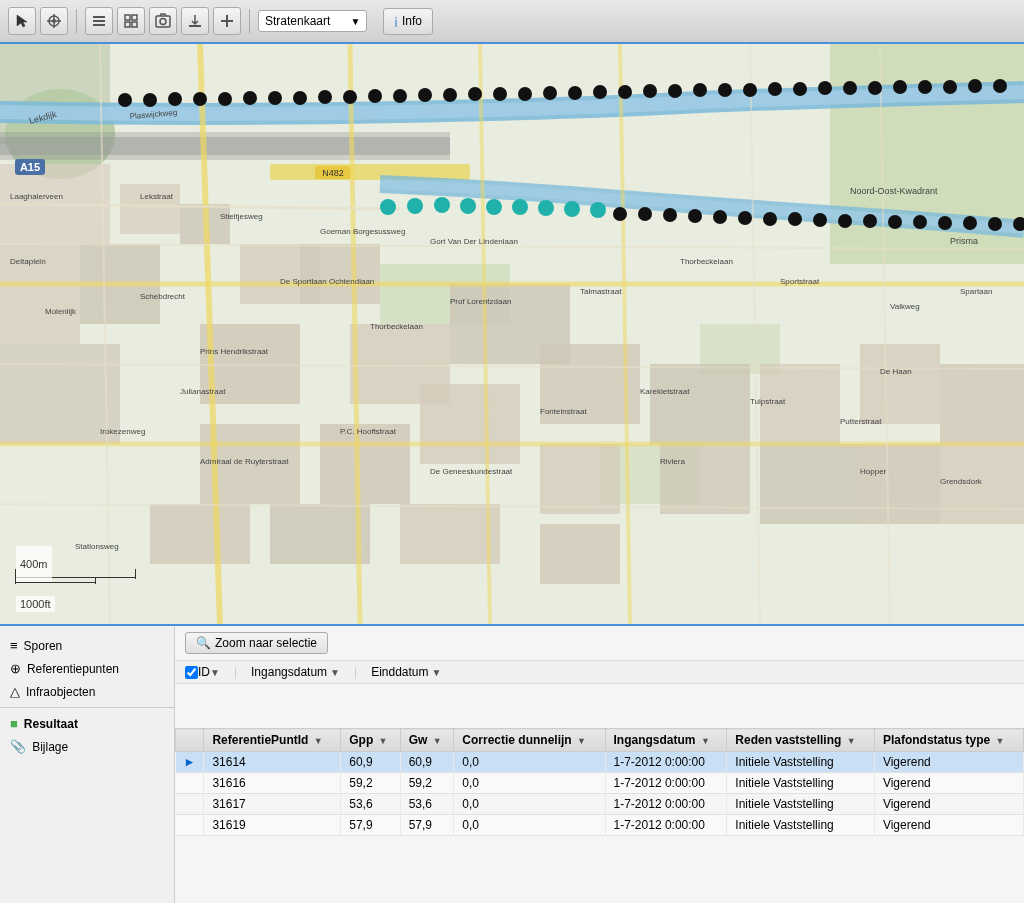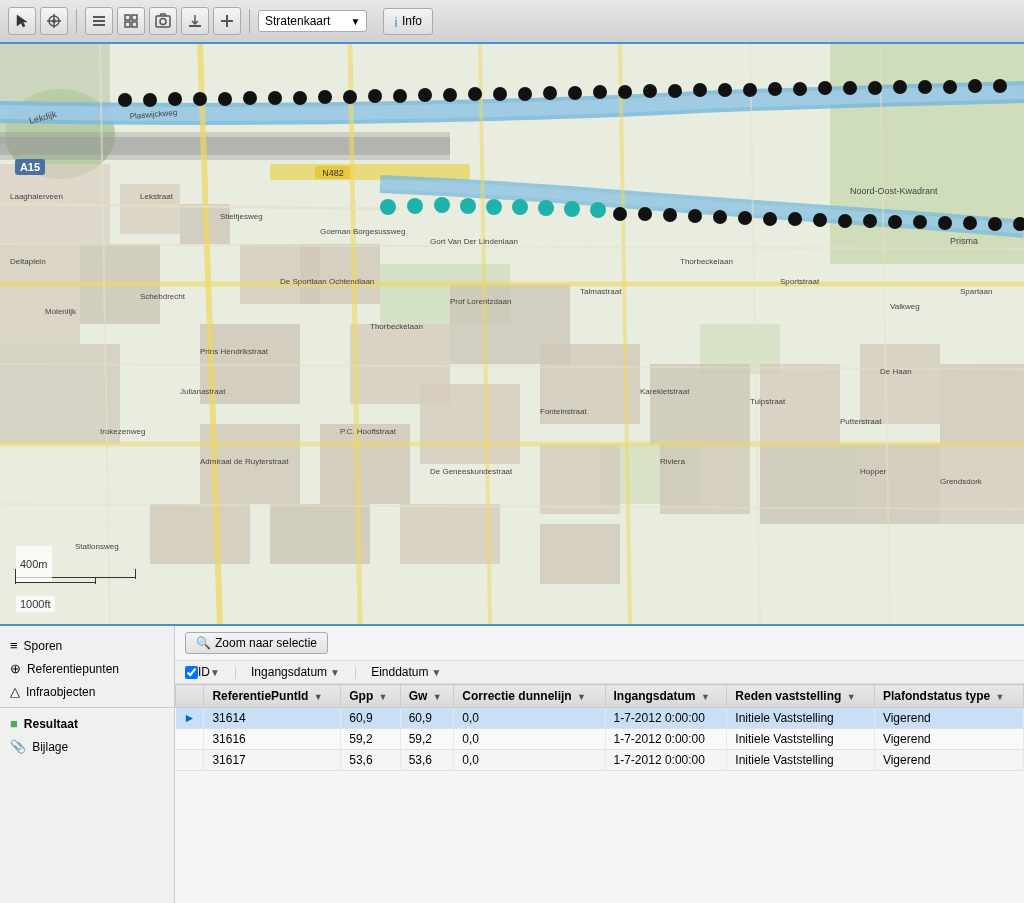--- a/index.html
+++ b/index.html
@@ -134,20 +134,21 @@
     
     #data-table-container {
       flex: 1;
       overflow-y: auto;
       overflow-x: hidden;
     }
     table {
       width: 100%;
       border-collapse: collapse;
       font-size: 12px;
+      margin-top: 44px;
     }
     thead th {
       background: linear-gradient(180deg, #e8e8e8 0%, #d8d8d8 100%);
       border: 1px solid #ccc;
       padding: 4px 8px;
       text-align: left;
       font-weight: bold;
       white-space: nowrap;
       position: sticky;
       top: 0;
@@ -532,17 +533,27 @@
             <tr>
               <td style="color: rgb(0, 102, 204); font-weight: bold;"></td>
               <td>31617</td>
               <td>53,6</td>
               <td>53,6</td>
               <td>0,0</td>
               <td>1-7-2012 0:00:00</td>
               <td>Initiele Vaststelling</td>
               <td>Vigerend</td>
             </tr>
+            <tr>
+              <td style="color: rgb(0, 102, 204); font-weight: bold;"></td>
+              <td>31619</td>
+              <td>57,9</td>
+              <td>57,9</td>
+              <td>0,0</td>
+              <td>1-7-2012 0:00:00</td>
+              <td>Initiele Vaststelling</td>
+              <td>Vigerend</td>
+            </tr>
           </tbody>
       </table>
     </div>
   </div>
 </div>
 
 </body></html>

